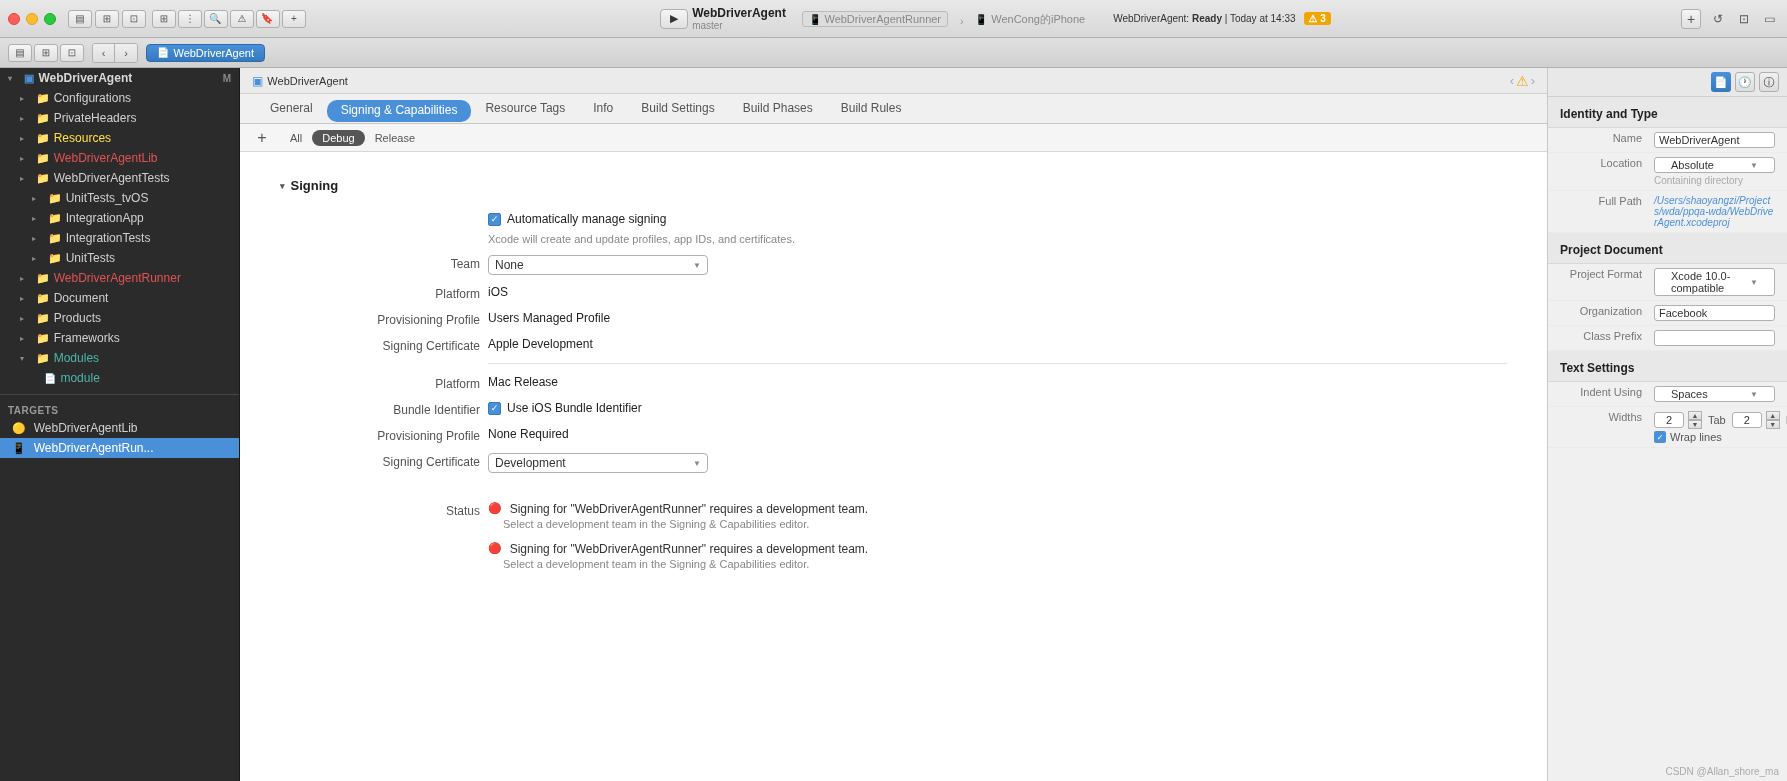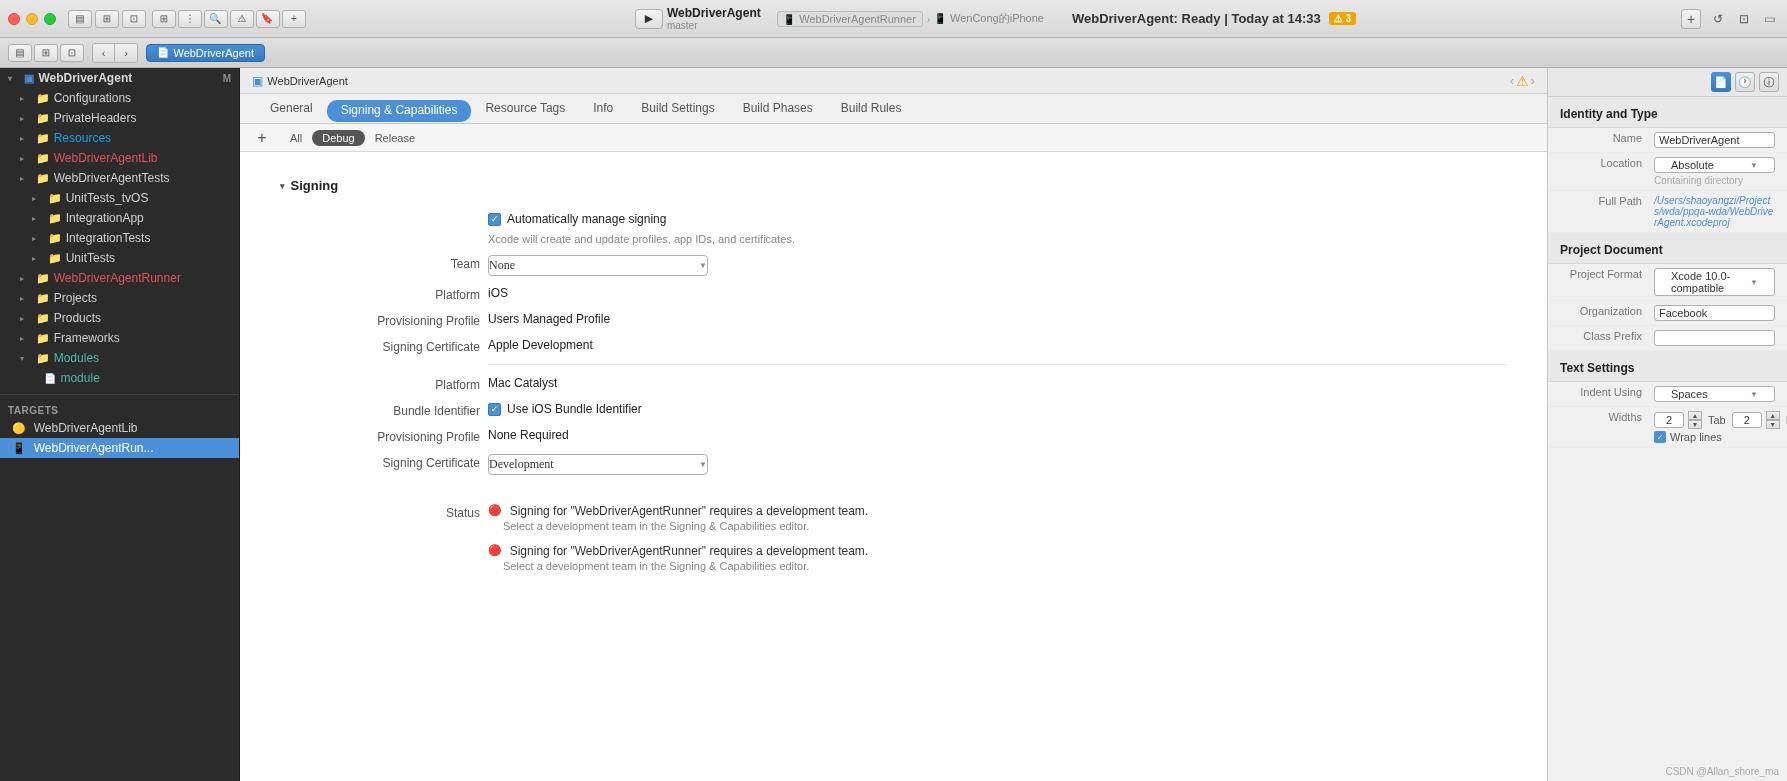--- a/index.html
+++ b/index.html
@@ -14,21 +14,21 @@
       padding: 0 8px;
       border-bottom: 1px solid #b0b0b0;
     }
     .traffic-lights { display: flex; gap: 6px; margin-right: 12px; }
     .traffic-light { width: 12px; height: 12px; border-radius: 50%; }
     .tl-close { background: #ff5f57; border: 1px solid #e0443e; }
     .tl-min { background: #ffbd2e; border: 1px solid #dea123; }
     .tl-max { background: #28c941; border: 1px solid #1aab29; }
     .tb-btn { width: 24px; height: 18px; background: linear-gradient(180deg, #f5f5f5, #e0e0e0); border: 1px solid #b0b0b0; border-radius: 3px; display: flex; align-items: center; justify-content: center; font-size: 10px; color: #555; cursor: pointer; }
     .play-btn { width: 28px; height: 20px; background: linear-gradient(180deg, #f5f5f5, #e0e0e0); border: 1px solid #b0b0b0; border-radius: 4px; display: flex; align-items: center; justify-content: center; font-size: 11px; cursor: pointer; }
-    .breadcrumb-bar { display: flex; align-items: center; gap: 4px; font-size: 11px; color: #333; }
+    .breadcrumb-bar { display: flex; align-items: flex-end; gap: 12px; font-size: 11px; color: #333; }
     .breadcrumb-bar span { color: #888; }
     .title-right { display: flex; align-items: center; gap: 8px; margin-left: auto; }
     .add-btn { width: 20px; height: 20px; background: linear-gradient(180deg, #f5f5f5, #e0e0e0); border: 1px solid #b0b0b0; border-radius: 3px; display: flex; align-items: center; justify-content: center; font-size: 14px; cursor: pointer; color: #555; }
     .win-btn { width: 18px; height: 18px; background: transparent; border: none; display: flex; align-items: center; justify-content: center; font-size: 12px; color: #555; cursor: pointer; }
 
     
     .toolbar {
       height: 30px;
       background: linear-gradient(180deg, #e0e0e0 0%, #d0d0d0 100%);
       display: flex;
@@ -190,26 +190,25 @@
       display: flex;
       align-items: center;
       gap: 6px;
     }
     .form-select {
       display: flex;
       align-items: center;
       background: white;
       border: 1px solid #b0b0b0;
       border-radius: 4px;
-      padding: 2px 0;
+      padding: 2px 6px;
       font-size: 12px;
       color: #333;
       gap: 4px;
       min-width: 220px;
-      font-family: Liberation Serif, serif;
     }
     .form-select .arrow { font-size: 8px; color: #888; margin-left: auto; }
     .checkbox-row { display: flex; align-items: center; gap: 6px; }
     .checkbox { width: 13px; height: 13px; background: #4a90d9; border: 1px solid #357abd; border-radius: 2px; display: flex; align-items: center; justify-content: center; color: white; font-size: 9px; flex-shrink: 0; }
     .sub-text { font-size: 11px; color: #888; margin-top: 2px; }
 
     .status-icon-error { color: #e05252; font-size: 11px; margin-right: 4px; }
     .status-block { display: flex; flex-direction: column; gap: 2px; }
     .status-line { display: flex; align-items: flex-start; gap: 4px; }
     .status-main { font-size: 12px; color: #333; font-weight: 500; }
@@ -324,21 +323,21 @@
       <span style="font-size:11px;color:#555;background:#ddd;border:1px solid #bbb;border-radius:3px;padding:1px 6px;">
         <span style="font-size:10px;">📱</span>
         <span>WebDriverAgentRunner</span>
       </span>
       <span style="color:#999;">›</span>
       <span style="font-size:11px;color:#555;">
         <span style="font-size:10px;">📱</span>
         <span>WenCong的iPhone</span>
       </span>
     </div>
-    <span style="font-size:13px;color:#333;margin-left:20px;font-weight:bold;">WebDriverAgent: <strong>Ready</strong> | Today at 14:33</span>
+    <span style="font-size:10px;color:#333;margin-left:20px;">WebDriverAgent: <strong>Ready</strong> | Today at 14:33</span>
     <span style="background:#f0a500;color:white;border-radius:3px;padding:1px 5px;font-size:10px;font-weight:600;">⚠ 3</span>
   </div>
 
   <div class="title-right">
     <div class="add-btn">+</div>
     <div class="win-btn">↺</div>
     <div class="win-btn">⊡</div>
     <div class="win-btn">▭</div>
   </div>
 </div>
@@ -378,21 +377,21 @@
 
     <div class="sidebar-item indent-1">
       <span class="disclosure">▸</span>
       <span class="folder-icon">📁</span>
       <span class="label">PrivateHeaders</span>
     </div>
 
     <div class="sidebar-item indent-1">
       <span class="disclosure">▸</span>
       <span class="folder-icon">📁</span>
-      <span class="label" style="color:#0ea5e9;">Resources</span>
+      <span class="label" style="color:#fde047;">Resources</span>
     </div>
 
     <div class="sidebar-item indent-1">
       <span class="disclosure">▸</span>
       <span class="folder-icon">📁</span>
       <span class="label" style="color:#e05252;">WebDriverAgentLib</span>
     </div>
 
     <div class="sidebar-item indent-1">
       <span class="disclosure">▸</span>
@@ -426,21 +425,21 @@
 
     <div class="sidebar-item indent-1">
       <span class="disclosure">▸</span>
       <span class="folder-icon">📁</span>
       <span class="label" style="color:#e05252;">WebDriverAgentRunner</span>
     </div>
 
     <div class="sidebar-item indent-1">
       <span class="disclosure">▸</span>
       <span class="folder-icon">📁</span>
-      <span class="label">Projects</span>
+      <span class="label">Document</span>
     </div>
 
     <div class="sidebar-item indent-1">
       <span class="disclosure">▸</span>
       <span class="folder-icon">📁</span>
       <span class="label">Products</span>
     </div>
 
     <div class="sidebar-item indent-1">
       <span class="disclosure">▸</span>
@@ -553,21 +552,21 @@
           <div class="form-value">Apple Development</div>
         </div>
 
         <div class="form-row">
           <div class="form-label"></div>
           <div style="flex:1;border-top:1px solid #e0e0e0;"></div>
         </div>
 
         <div class="form-row">
           <div class="form-label">Platform</div>
-          <div class="form-value">Mac Catalyst</div>
+          <div class="form-value">Mac Release</div>
         </div>
 
         <div class="form-row">
           <div class="form-label">Bundle Identifier</div>
           <div class="form-value">
             <div class="checkbox-row">
               <div class="checkbox">✓</div>
               <span>Use iOS Bundle Identifier</span>
             </div>
           </div>

